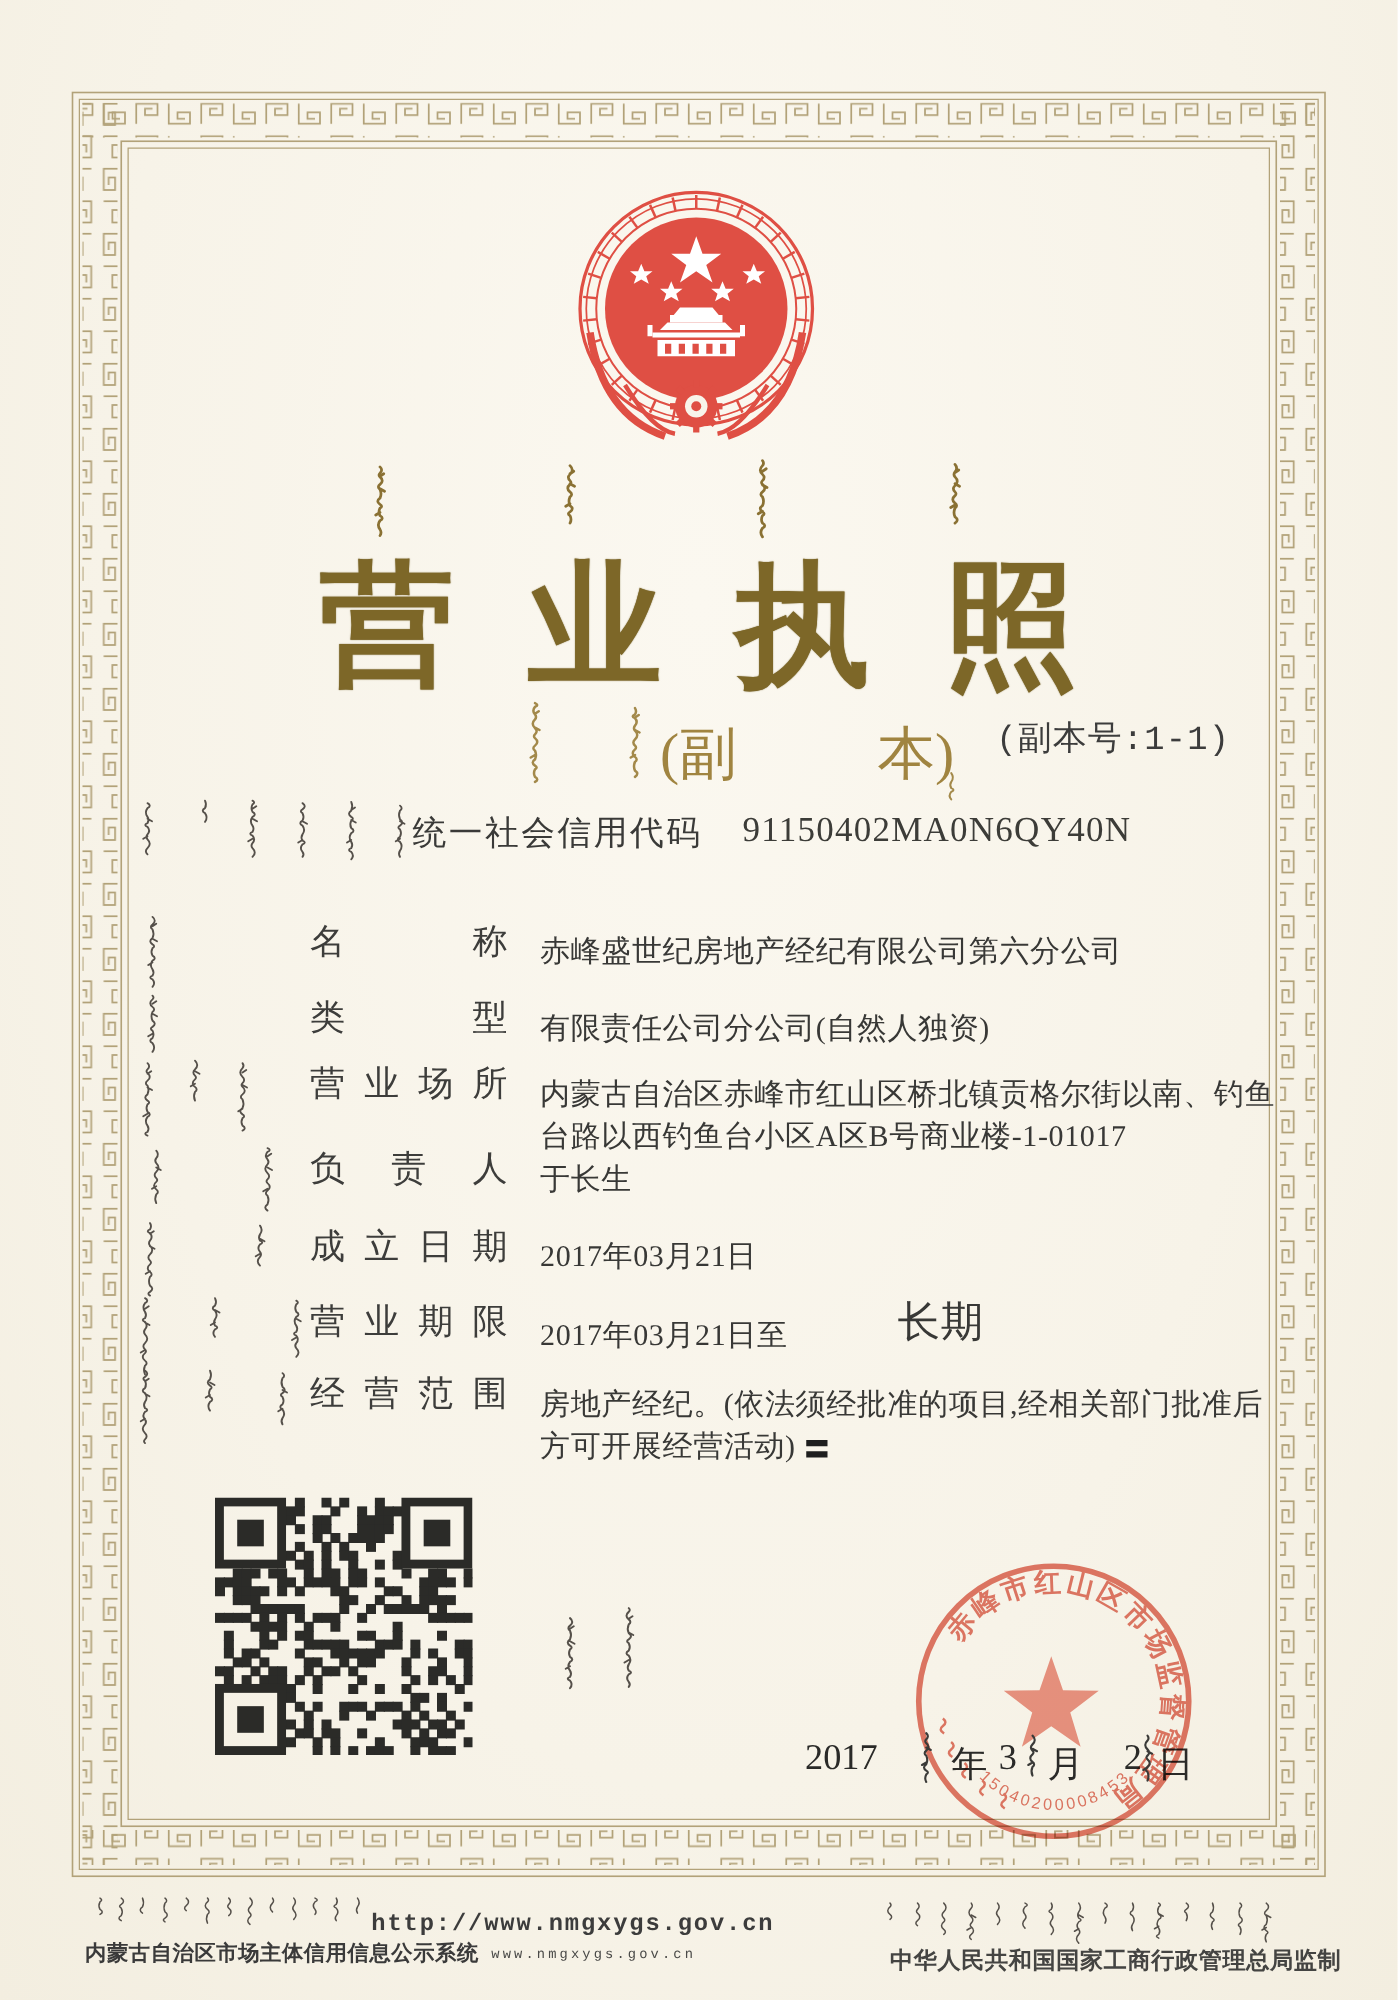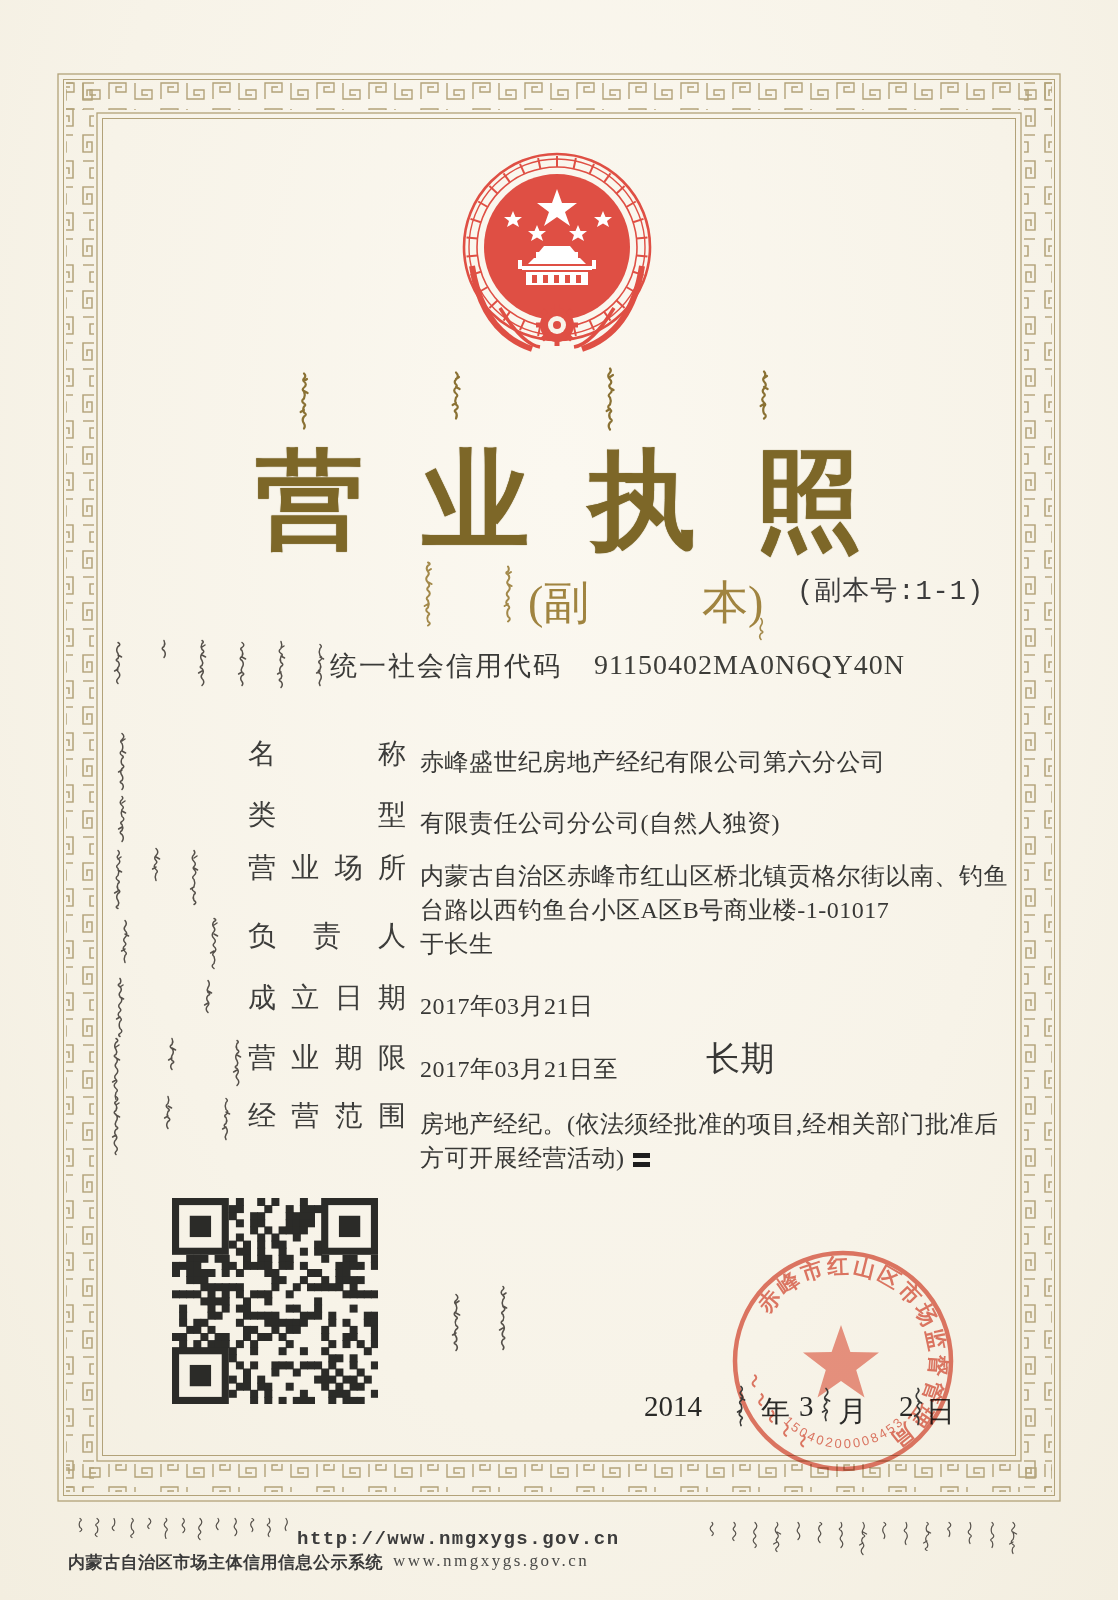--- a/index.html
+++ b/index.html
@@ -32,35 +32,35 @@
   .credit-label{font-size:27px; letter-spacing:2px; color:#3a3a38; font-weight:500;}
   .credit-value{font-size:28px; letter-spacing:1px; color:#3c3c38;}
   
   .field-row{position:absolute; left:0; top:0; width:1010px;}
   .f-label{
     position:absolute; left:248px; top:0; width:158px;
     font-size:28px; color:#3d3d3b; line-height:32px;
     display:flex; justify-content:space-between;
   }
   .f-value{
-    position:absolute; left:420px; top:7px; width:592px;
+    position:absolute; left:432px; top:7px; width:592px;
     font-size:24px; line-height:34px; color:#383836; letter-spacing:0.5px;
   }
   .term-extra{display:inline-block; margin-left:88px; position:relative; top:-7px; font-size:34px;}
   .scope-mark{
     display:inline-block; width:17px; height:4px; margin-left:8px; vertical-align:middle;
     border-top:5px solid #1e1e1e; border-bottom:5px solid #1e1e1e;
   }
   
   .registry-label{font-size:29px; letter-spacing:17px; color:#3c3c3a;}
   .date-part{position:absolute; font-size:29px; color:#2a2a28;}
   
   .ft-url-top{font-family:"Liberation Mono","DejaVu Sans Mono",monospace; font-size:19px; letter-spacing:1.5px; color:#3c3c3c;font-weight:bold;}
   .ft-sys{font-family:"Liberation Sans","DejaVu Sans",sans-serif; font-weight:bold; font-size:17px; color:#3a3a3a; letter-spacing:0.5px;}
-  .ft-sys-url{font-family:Liberation Serif, serif; font-size:17px; letter-spacing:2.5px; color:#4a4a48; margin-left:10px; vertical-align:2px;}
+  .ft-sys-url{font-family:Liberation Mono, monospace; font-size:11px; letter-spacing:2.5px; color:#4a4a48; margin-left:10px; vertical-align:2px;}
   .ft-sup{font-family:"Liberation Sans","DejaVu Sans",sans-serif; font-weight:600; font-size:18.5px; color:#444442; letter-spacing:0.5px;}
   
   .seal-wrap{mix-blend-mode:multiply; opacity:0.85;}
 </style>
 </head>
 <body>
 
 <div class="page">
 
   <svg class="abs" style="left:0;top:0;" width="1118" height="1600" viewBox="0 0 1118 1600">
@@ -542,21 +542,21 @@
         <rect x="166.9310344827586" y="17.758620689655174" width="21.310344827586206" height="21.310344827586206" fill="#2b2b28"></rect>
       </g>
       <g>
         <rect x="3.5517241379310347" y="152.72413793103448" width="49.724137931034484" height="49.724137931034484" fill="none" stroke="#2b2b28" stroke-width="7.103448275862069"></rect>
         <rect x="17.758620689655174" y="166.9310344827586" width="21.310344827586206" height="21.310344827586206" fill="#2b2b28"></rect>
       </g>
     </svg>
 
 
   <div>
-    <span class="date-part" style="left:644px;top:1390px;">2014</span>
+    <span class="date-part" style="left:644px;top:1390px;">2017</span>
     <span class="date-part" style="left:761px;top:1392px;">年</span>
     <span class="date-part" style="left:799px;top:1390px;">3</span>
     <span class="date-part" style="left:838px;top:1392px;">月</span>
     <span class="date-part" style="left:899px;top:1390px;">2</span>
     <span class="date-part" style="left:926px;top:1392px;">日</span>
   </div>
 
   <svg class="abs seal-wrap" style="left:726px;top:1244px;" width="236" height="236" viewBox="0 0 236 236">
     <defs>
       <path id="sealArc" d="M42.4,70.4 A88,88 0 1 1 86.9,199.7" fill="none"></path>
@@ -762,14 +762,15 @@
       </svg>
       <svg width="12" height="34" style="position:absolute;left:1009px;top:1522px;overflow:visible;">
         <path d="M4 0.5 q3.6 3.0 0 6 q-2.6 2.0 0 4 q1.6 3.5 0 7 q-3.6 2.5 0 5 q2.6 1.5 0 3 q-1.6 3.0 0 6 M4 10 l3.6 2 M4 20 l-3.4 2" fill="none" stroke="#55504a" stroke-width="1.2" stroke-linecap="round"></path>
       </svg>
     </div>
 
   <span class="abs ft-url-top" style="left:297px;top:1528px;">http://www.nmgxygs.gov.cn</span>
   <div class="abs" style="left:68px;top:1551px;">
     <span class="ft-sys">内蒙古自治区市场主体信用信息公示系统</span><span class="ft-sys-url">www.nmgxygs.gov.cn</span>
   </div>
+  <span class="abs ft-sup" style="left:712px;top:1555px;">中华人民共和国国家工商行政管理总局监制</span>
 
 </div>
 
 </body></html>

